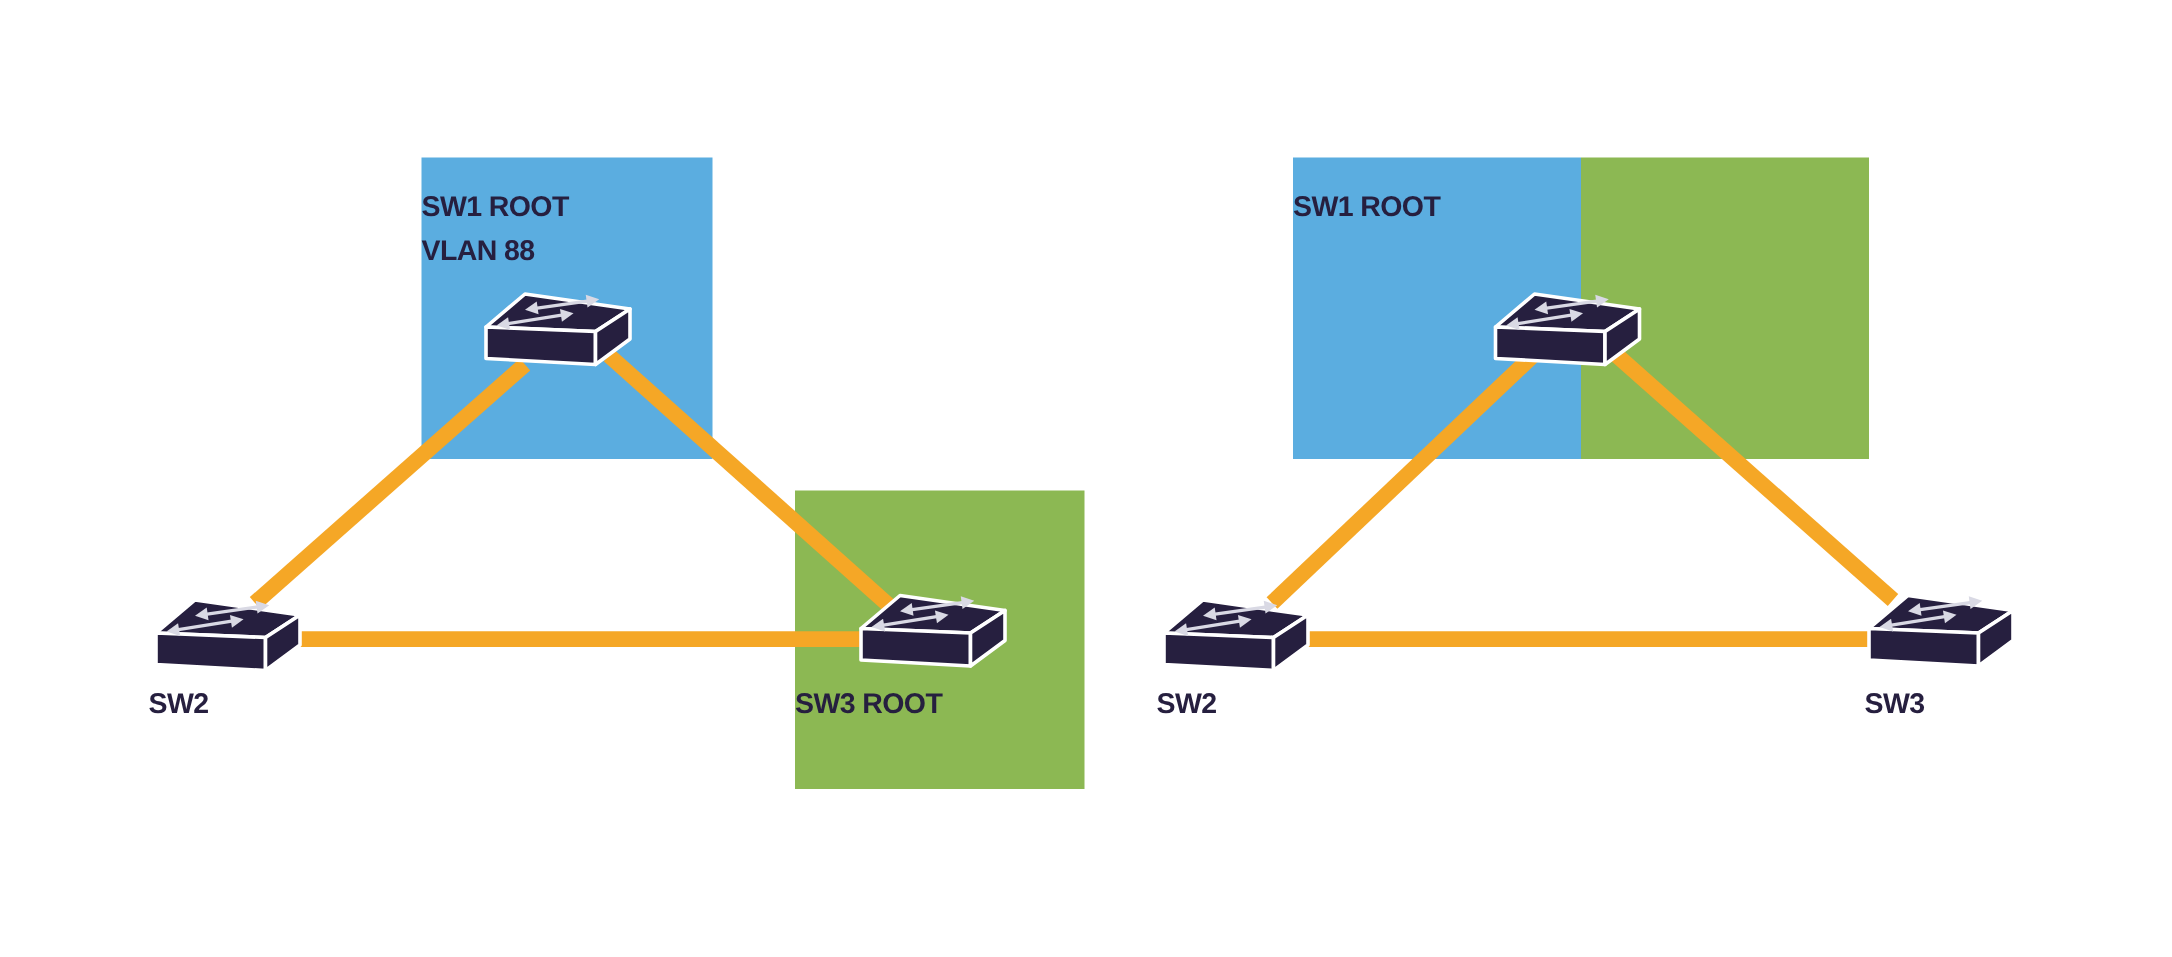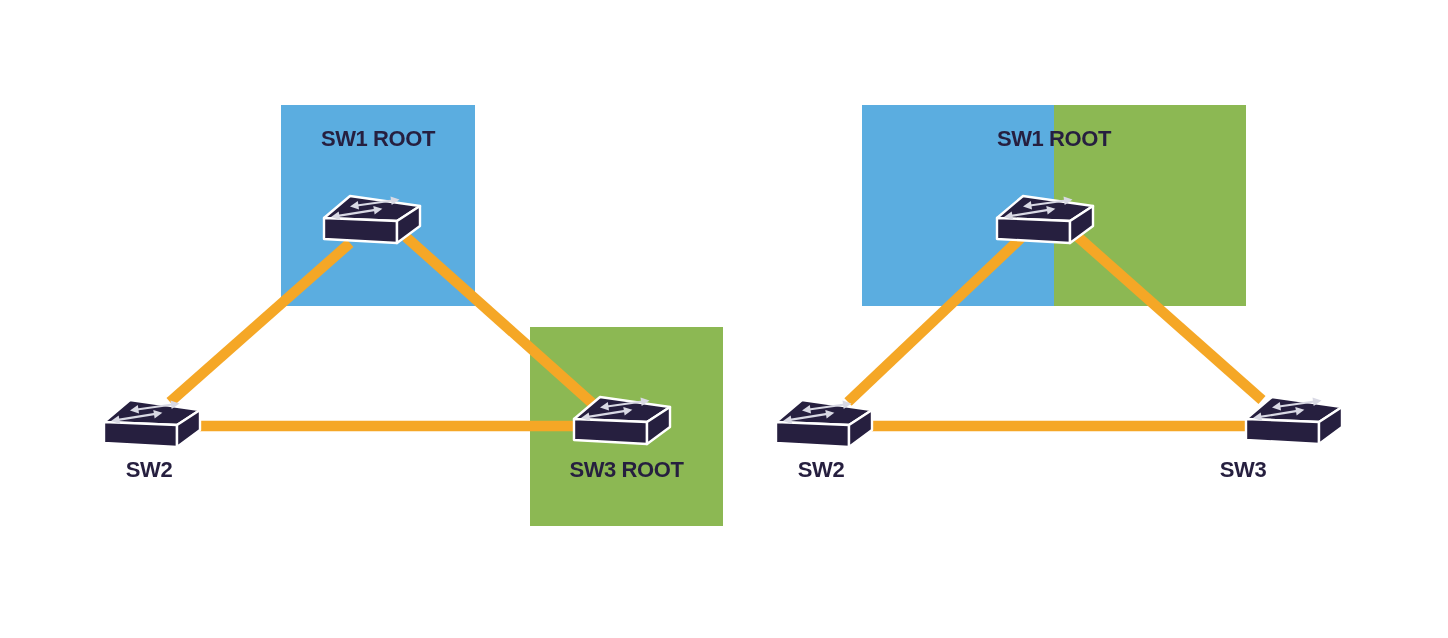--- a/index.html
+++ b/index.html
@@ -17,23 +17,22 @@
 
   .links { position: absolute; left: 0; top: 0; }
   .links line { stroke: #F5A726; stroke-width: 10.5; }
 
   .switch { position: absolute; width: 105px; height: 58px; }
 
   .label {
     position: absolute;
     color: #261F3F;
     font-weight: 700;
-    font-size: 22px;
+    font-size: 19px;
     line-height: 29px;
-    text-align: center;
     letter-spacing: -0.4px;
     white-space: nowrap;
   }
   .label div { white-space: nowrap; }
 
   
   #zone-blue-left   { left: 281px;  top: 105px; width: 194px; height: 201px; }
   #zone-green-left  { left: 530px;  top: 327px; width: 193px; height: 199px; }
   #zone-blue-right  { left: 862px;  top: 105px; width: 192px; height: 201px; }
   #zone-green-right { left: 1054px; top: 105px; width: 192px; height: 201px; }
@@ -45,21 +44,21 @@
   #sw1-right { left: 993px;  top: 192px; }
   #sw2-right { left: 772px;  top: 396px; }
   #sw3-right { left: 1242px; top: 393px; }
 
   
   #lbl-sw1-left  { left: 281px;  top: 124px; width: 194px; }
   #lbl-sw2-left  { left: 99px;   top: 455px; width: 100px; }
   #lbl-sw3-left  { left: 530px;  top: 455px; width: 193px; }
   #lbl-sw1-right { left: 862px;  top: 124px; width: 384px; }
   #lbl-sw2-right { left: 771px;  top: 455px; width: 100px; }
-  #lbl-sw3-right { left: 1193px; top: 455px; width: 100px; }
+  #lbl-sw3-right { left: 1243px; top: 455px; width: 100px; }
 </style>
 </head>
 <body>
 
 <svg width="0" height="0" style="position:absolute" aria-hidden="true">
   <defs>
     <symbol id="sw-icon" viewBox="0 0 105 58">
       <g stroke="#ffffff" stroke-width="2.4" stroke-linejoin="round" fill="#261F3F">
         <polygon points="4,26 30,4 100,14 77,29"></polygon>
         <polygon points="4,26 77,29 77,51 4,47"></polygon>
@@ -111,20 +110,21 @@
     </svg>
   <svg class="switch" id="sw2-right" viewBox="0 0 105 58">
       <use href="#sw-icon"></use>
     </svg>
   <svg class="switch" id="sw3-right" viewBox="0 0 105 58">
       <use href="#sw-icon"></use>
     </svg>
 
   <div class="label" id="lbl-sw1-left">
     <div>SW1 ROOT</div>
+    <div>VLAN 88</div>
   </div>
 
   <div class="label" id="lbl-sw2-left">
     <div>SW2</div>
   </div>
 
   <div class="label" id="lbl-sw3-left">
     <div>SW3 ROOT</div>
   </div>
 

